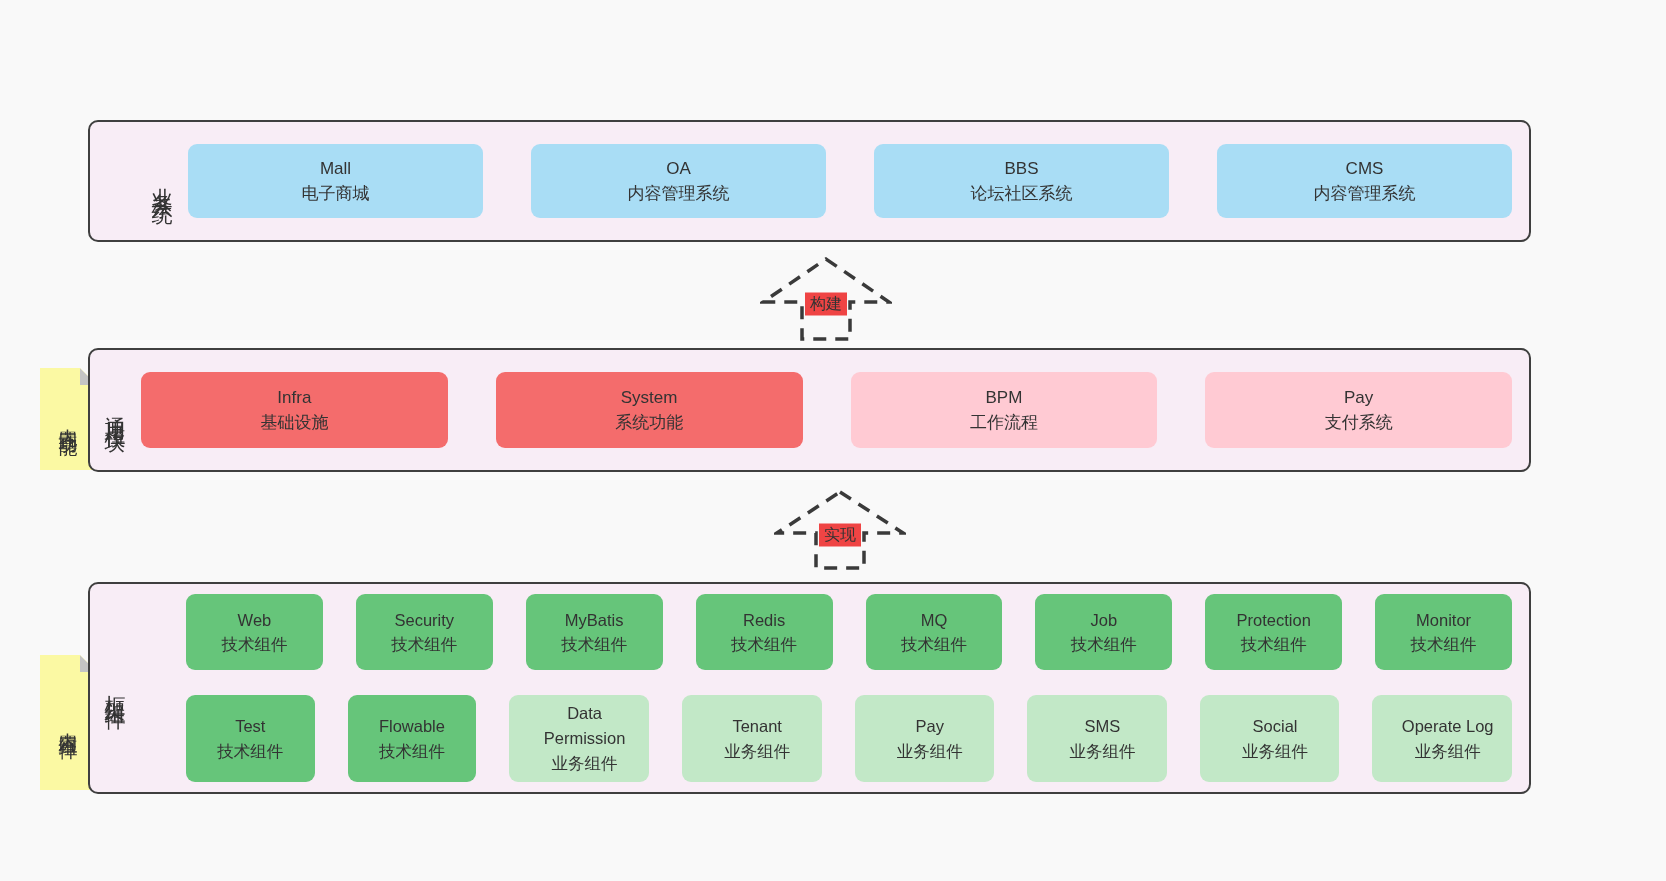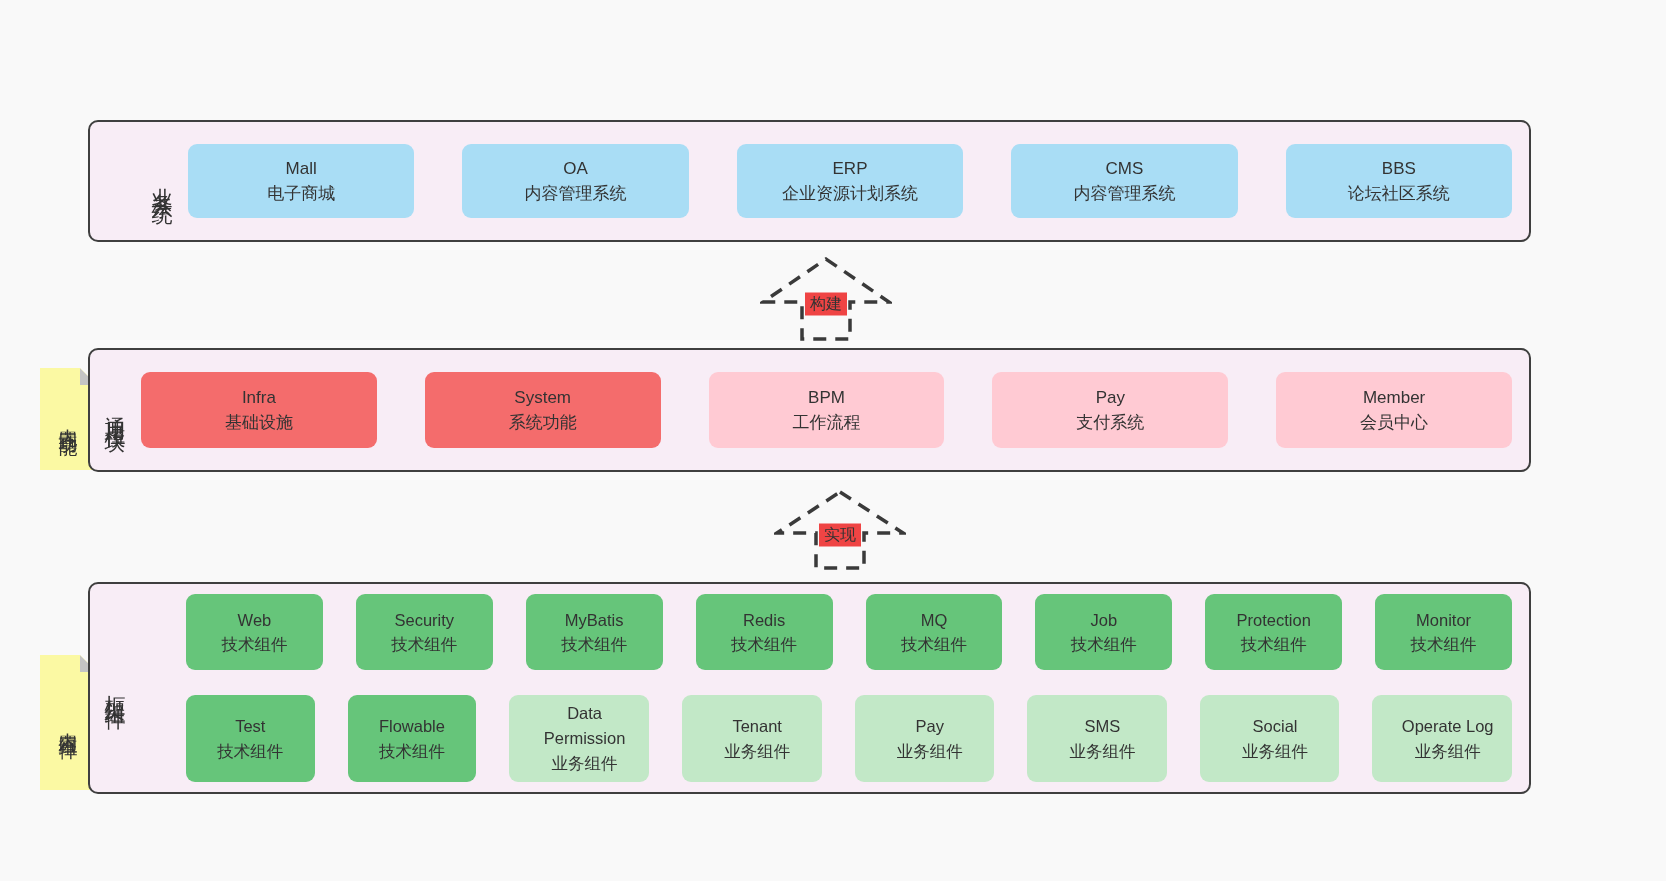--- a/index.html
+++ b/index.html
@@ -100,30 +100,26 @@
     <div class="box-row">
       <div class="box blue">
         <span>Mall</span>
         <span>电子商城</span>
       </div>
       <div class="box blue">
         <span>OA</span>
         <span>内容管理系统</span>
       </div>
       <div class="box blue">
-        <span>ERP</span>
-        <span>企业资源计划系统</span>
+        <span>BBS</span>
+        <span>论坛社区系统</span>
       </div>
       <div class="box blue">
         <span>CMS</span>
         <span>内容管理系统</span>
-      </div>
-      <div class="box blue">
-        <span>BBS</span>
-        <span>论坛社区系统</span>
       </div>
     </div>
   </div>
 
   <div class="layer layer-modules">
     <span class="side-label">通用模块</span>
     <div class="box-row">
       <div class="box red">
         <span>Infra</span>
         <span>基础设施</span>
@@ -133,24 +129,20 @@
         <span>系统功能</span>
       </div>
       <div class="box pink">
         <span>BPM</span>
         <span>工作流程</span>
       </div>
       <div class="box pink">
         <span>Pay</span>
         <span>支付系统</span>
       </div>
-      <div class="box pink">
-        <span>Member</span>
-        <span>会员中心</span>
-      </div>
     </div>
   </div>
 
   <div class="layer layer-components">
     <span class="side-label">框架组件</span>
     <div class="comp-rows">
       <div class="comp-row">
         <div class="box gdark">
           <span>Web</span>
           <span>技术组件</span>

